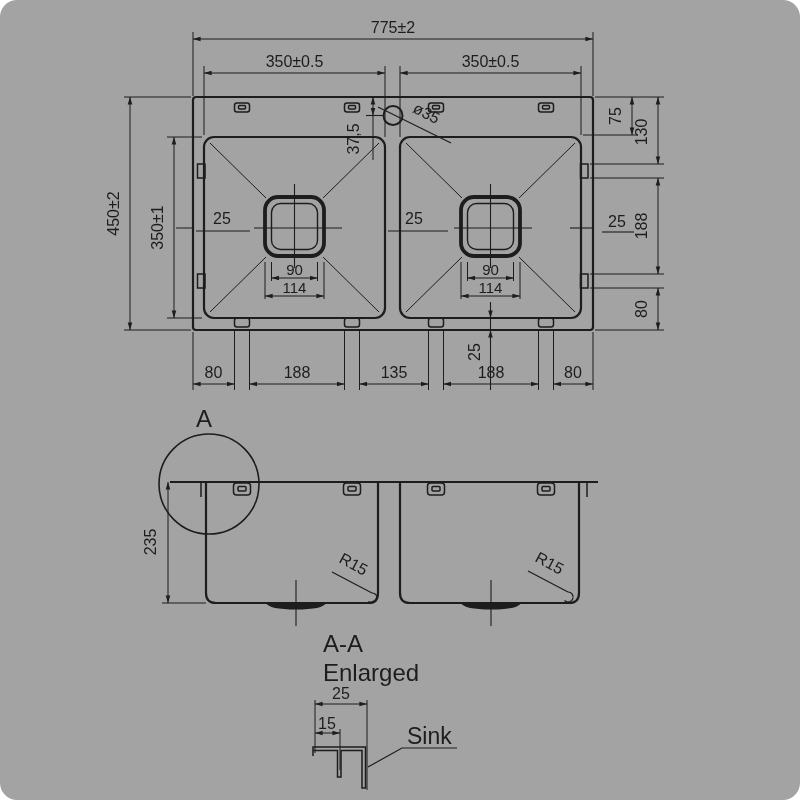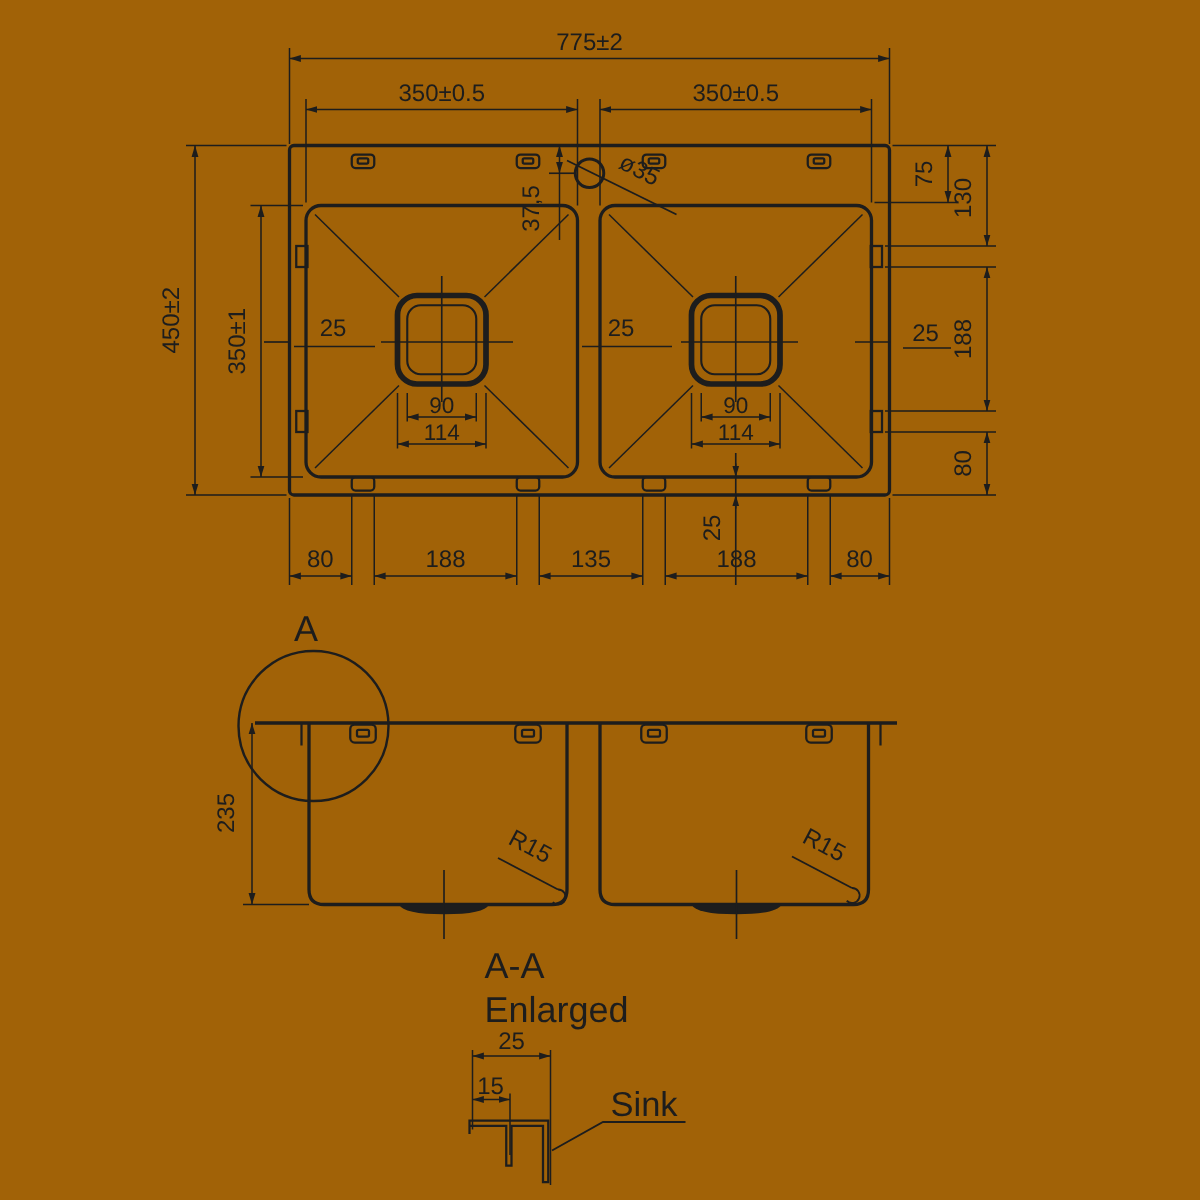--- a/index.html
+++ b/index.html
@@ -1,16 +1,16 @@
 <!DOCTYPE html>
 <html><head>
 <meta charset="utf-8">
 <style>
   html,body{margin:0;padding:0;background:#ffffff;}
-  #canvas{width:800px;height:800px;background:#a16207;position:relative;overflow:hidden;}
+  #canvas{width:800px;height:800px;background:#a3a3a3;position:relative;overflow:hidden;border-radius:17px;}
   svg{display:block;}
   .obj{stroke:#1d1d1d;stroke-width:2.2;fill:none;stroke-linejoin:round;}
   .obj15{stroke:#1d1d1d;stroke-width:1.5;fill:none;}
   .drainO{stroke:#1d1d1d;stroke-width:3.8;fill:none;}
   .drainI{stroke:#1d1d1d;stroke-width:1.4;fill:none;}
   .dim{stroke:#1d1d1d;stroke-width:1;fill:none;}
   .cl{stroke:#1d1d1d;stroke-width:1.1;fill:none;}
   .ldr{stroke:#1d1d1d;stroke-width:1.2;fill:none;}
   .dima{marker-start:url(#arr);marker-end:url(#arr);}
   .ae{marker-end:url(#arr);}

